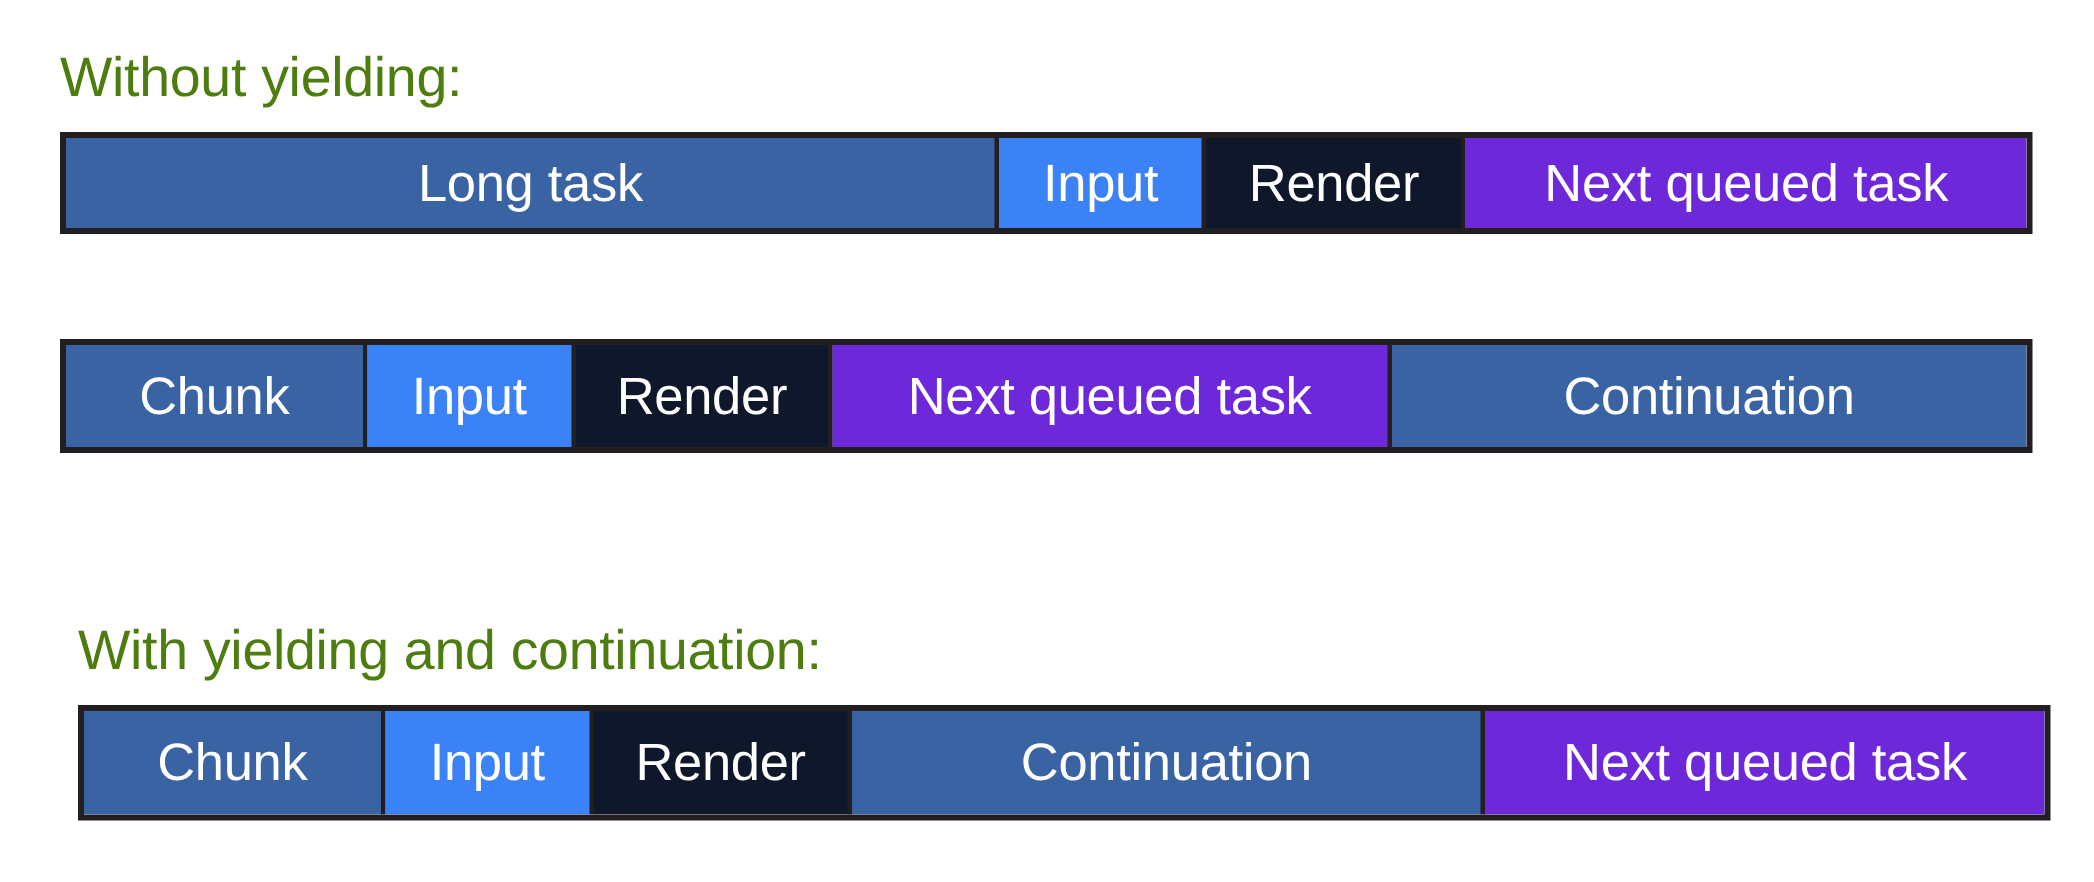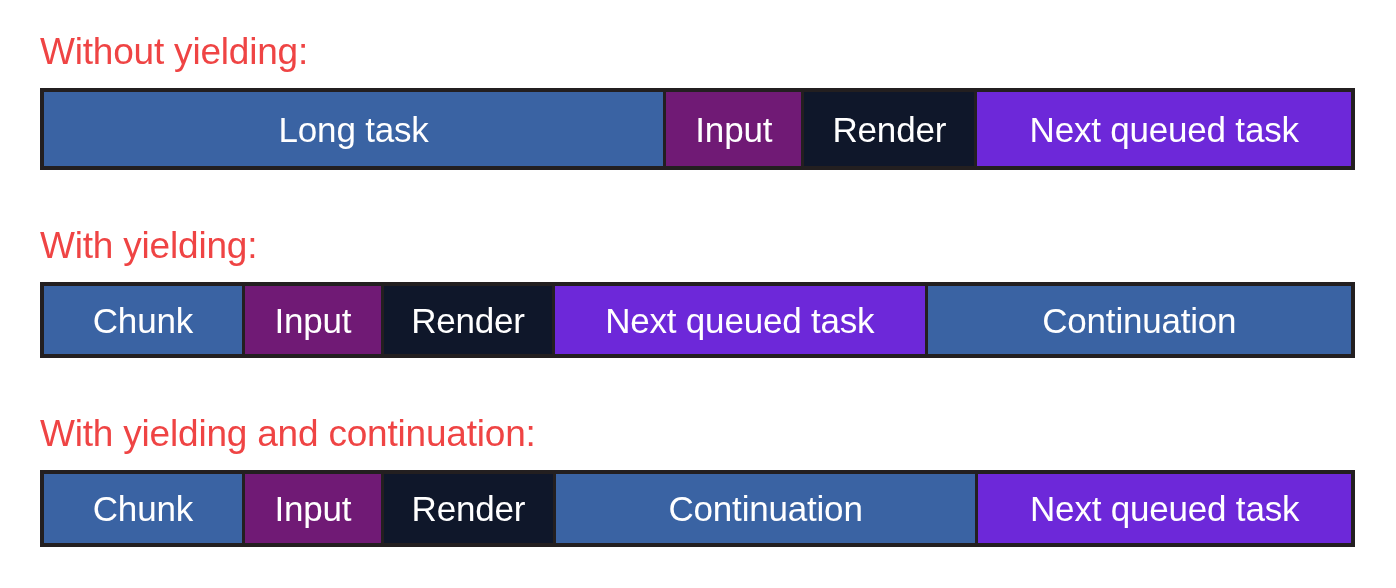--- a/index.html
+++ b/index.html
@@ -25,21 +25,21 @@
 
   .section {
     position: absolute;
     left: 40px;
     width: 1315px;
   }
 
   .section-label {
     font-size: 37px;
     line-height: 40px;
-    color: #ef4444;
+    color: #4d7c0f;
     letter-spacing: -0.2px;
     white-space: nowrap;
     font-weight: 400;
   }
 
   .bar {
     display: flex;
     width: 1315px;
     border: 4px solid #231F20;
     box-sizing: border-box;
@@ -59,54 +59,53 @@
     white-space: nowrap;
     overflow: hidden;
     font-weight: 400;
   }
 
   .seg:last-child {
     border-right: none;
   }
 
   .seg.blue  { background: #3A63A3; }
-  .seg.red   { background: #701a75; }
+  .seg.red   { background: #3b82f6; }
   .seg.green { background: #0f172a; }
   .seg.gray  { background: #6d28d9; }
 
   
   #section-1 { top: 32px; }
   #section-1 .section-label { margin-bottom: 16px; }
-  #section-1 .bar { height: 82px; }
+  #section-1 .bar { height: 68px; }
 
   #section-2 { top: 226px; }
   #section-2 .section-label { margin-bottom: 16px; }
   #section-2 .bar { height: 76px; }
 
-  #section-3 { top: 414px; }
+  #section-3 { top: 414px; margin-left: 12px; }
   #section-3 .section-label { margin-bottom: 16px; }
   #section-3 .bar { height: 77px; }
 </style>
 </head>
 <body>
 
 <div class="diagram">
 
   <div class="section" id="section-1">
     <div class="section-label">Without yielding:</div>
     <div class="bar">
       <div class="seg blue" style="width:626px">Long task</div>
       <div class="seg red" style="width:139px">Input</div>
       <div class="seg green" style="width:174px">Render</div>
       <div class="seg gray" style="width:376px">Next queued task</div>
     </div>
   </div>
 
   <div class="section" id="section-2">
-    <div class="section-label">With yielding:</div>
     <div class="bar">
       <div class="seg blue" style="width:202px">Chunk</div>
       <div class="seg red" style="width:140px">Input</div>
       <div class="seg green" style="width:172px">Render</div>
       <div class="seg gray" style="width:375px">Next queued task</div>
       <div class="seg blue" style="width:426px">Continuation</div>
     </div>
   </div>
 
   <div class="section" id="section-3">

